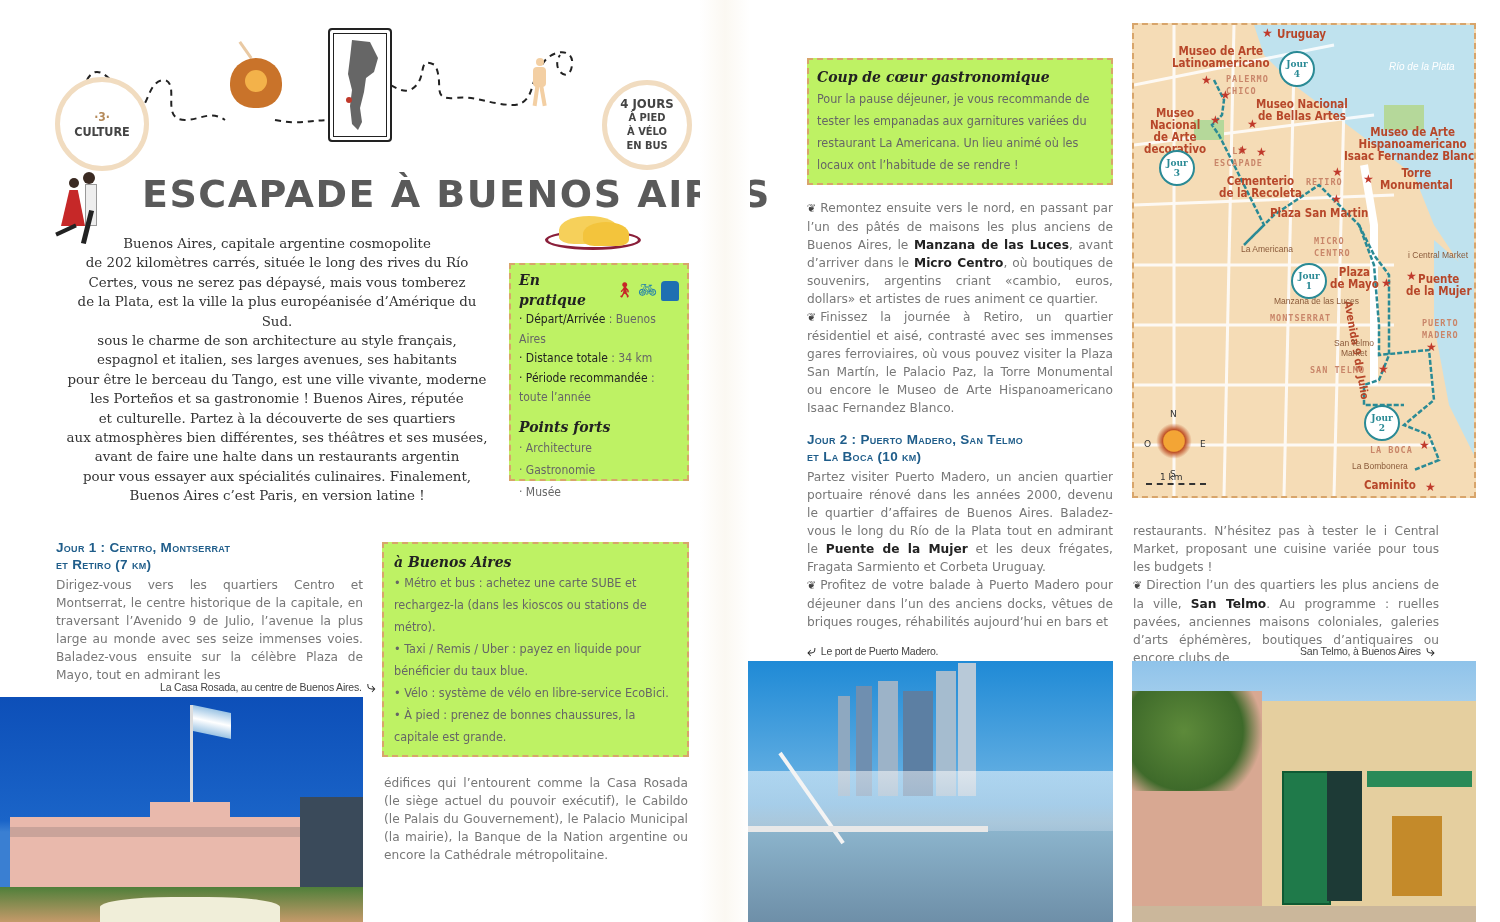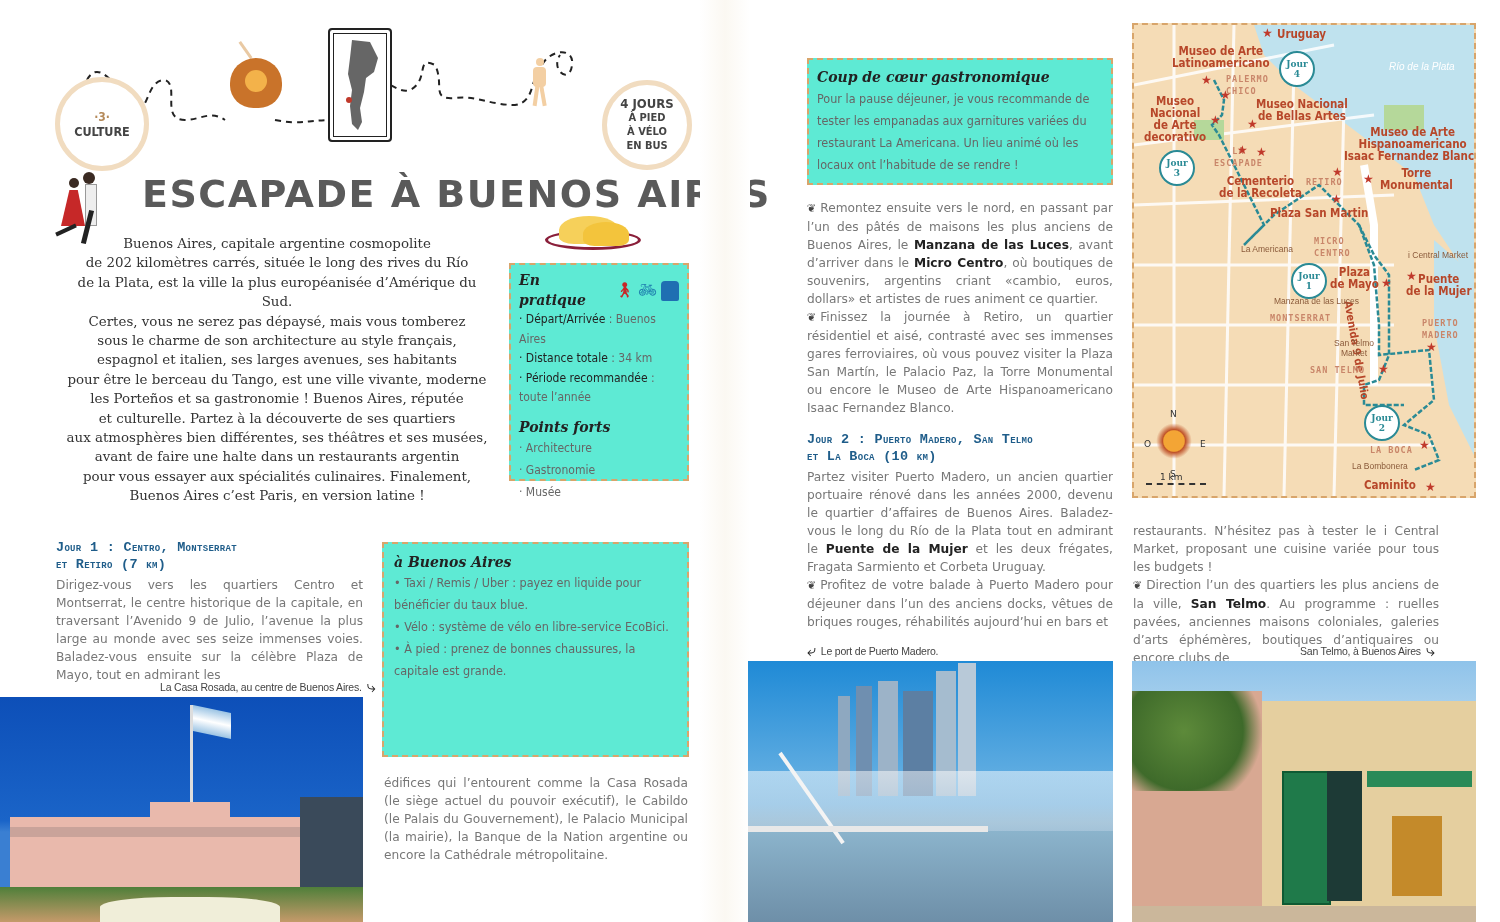--- a/index.html
+++ b/index.html
@@ -2,24 +2,24 @@
 <html><head>
 <meta charset="utf-8">
 <style>
   html,body{margin:0;padding:0;}
   body{width:1500px;height:922px;background:#fff;position:relative;overflow:hidden;font-family:"DejaVu Sans",sans-serif;color:#555;}
   .abs{position:absolute;}
   .circle{position:absolute;border-radius:50%;border:5px solid #f1dcc0;background:#fff;display:flex;flex-direction:column;align-items:center;justify-content:center;text-align:center;color:#444;font-family:"DejaVu Sans Condensed","DejaVu Sans",sans-serif;font-weight:bold;}
   .title{position:absolute;left:142px;top:172px;font-family:"DejaVu Sans",sans-serif;font-weight:bold;font-size:38px;letter-spacing:1.5px;color:#5a5a5a;}
   .intro{position:absolute;left:62px;top:234px;width:430px;text-align:center;font-family:"DejaVu Serif",serif;font-size:13.4px;line-height:19.4px;color:#333;}
   .intro p{margin:0;}
-  .box{position:absolute;background:#5eead4;border:2px dashed #d8a56b;box-sizing:border-box;font-family:"DejaVu Sans Condensed","DejaVu Sans",sans-serif;color:#666;font-size:12.5px;line-height:22px;}
+  .box{position:absolute;background:#bef264;border:2px dashed #d8a56b;box-sizing:border-box;font-family:"DejaVu Sans Condensed","DejaVu Sans",sans-serif;color:#666;font-size:12.5px;line-height:22px;}
   .box .hd{font-family:"DejaVu Serif",serif;font-style:italic;font-weight:bold;color:#222;font-size:14px;}
   .box .lbl{color:#222;}
-  .dayh{position:absolute;font-family:Liberation Mono, monospace;font-weight:bold;color:#1f5d8a;font-size:13.5px;line-height:17px;font-variant:small-caps;letter-spacing:.3px;}
+  .dayh{position:absolute;font-family:Liberation Sans, sans-serif;font-weight:bold;color:#1f5d8a;font-size:13.5px;line-height:17px;font-variant:small-caps;letter-spacing:.3px;}
   .col{position:absolute;font-family:"DejaVu Sans",sans-serif;font-size:12.2px;line-height:18px;color:#777;text-align:justify;}
   .col b{color:#222;}
   .col p{margin:0;}
   .ic{color:#444;font-size:11px;margin-right:4px;}
   .cap{position:absolute;font-family:"Liberation Sans",sans-serif;font-size:10.5px;color:#444;letter-spacing:-.2px;display:flex;align-items:center;gap:5px;}
   .arrow{font-size:16px;color:#222;}
   .photo{position:absolute;overflow:hidden;}
   .map{position:absolute;left:1132px;top:23px;width:344px;height:475px;border:2px dashed #d8a56b;box-sizing:border-box;background:#f5dcb6;overflow:hidden;}
   .maplbl{position:absolute;font-family:"DejaVu Sans Condensed","DejaVu Sans",sans-serif;font-weight:bold;color:#b7472a;font-size:11.5px;line-height:12px;text-align:center;white-space:nowrap;}
   .mapsm{position:absolute;font-family:"Liberation Sans",sans-serif;color:#8a5a3a;font-size:8.5px;white-space:nowrap;}
@@ -83,22 +83,22 @@
 
 <div class="abs" style="left:545px;top:212px;width:98px;height:40px;">
   <div style="position:absolute;left:0;top:18px;width:96px;height:20px;border-radius:50%;border:3px solid #8a1f3a;background:#fff;box-sizing:border-box"></div>
   <div style="position:absolute;left:14px;top:4px;width:60px;height:28px;border-radius:60% 60% 30% 30%;background:#f6d05a"></div>
   <div style="position:absolute;left:38px;top:10px;width:46px;height:24px;border-radius:60% 60% 30% 30%;background:#f3c43c"></div>
 </div>
 
 <div class="intro">
   <p>Buenos Aires, capitale argentine cosmopolite</p>
   <p>de 202 kilomètres carrés, située le long des rives du Río</p>
+  <p>Certes, vous ne serez pas dépaysé, mais vous tomberez</p>
   <p>de la Plata, est la ville la plus européanisée d’Amérique du Sud.</p>
-  <p>Certes, vous ne serez pas dépaysé, mais vous tomberez</p>
   <p>sous le charme de son architecture au style français,</p>
   <p>espagnol et italien, ses larges avenues, ses habitants</p>
   <p>pour être le berceau du Tango, est une ville vivante, moderne</p>
   <p>les Porteños et sa gastronomie ! Buenos Aires, réputée</p>
   <p>et culturelle. Partez à la découverte de ses quartiers</p>
   <p>aux atmosphères bien différentes, ses théâtres et ses musées,</p>
   <p>avant de faire une halte dans un restaurants argentin</p>
   <p>pour vous essayer aux spécialités culinaires. Finalement,</p>
   <p>Buenos Aires c’est Paris, en version latine !</p>
 </div>
@@ -137,20 +137,21 @@
   <div style="position:absolute;left:10px;top:120px;width:295px;height:70px;background:#e9b9ac;"></div>
   <div style="position:absolute;left:10px;top:130px;width:295px;height:10px;background:#c9a39a;"></div>
   <div style="position:absolute;left:150px;top:105px;width:80px;height:20px;background:#e9b9ac;"></div>
   <div style="position:absolute;left:300px;top:100px;width:63px;height:95px;background:#3a4a5a;"></div>
   <div style="position:absolute;left:0;top:190px;width:363px;height:35px;background:linear-gradient(180deg,#4f7f3a,#c59a6a);"></div>
   <div style="position:absolute;left:100px;top:200px;width:180px;height:25px;background:#f0eed9;border-radius:40% 40% 0 0;"></div>
 </div>
 
 <div class="box" style="left:382px;top:542px;width:307px;height:215px;padding:8px 10px;">
   <div class="hd" style="line-height:20px">à Buenos Aires</div>
+  <div>• Métro et bus : achetez une carte SUBE et rechargez-la (dans les kioscos ou stations de métro).</div>
   <div>• Taxi / Remis / Uber : payez en liquide pour bénéficier du taux blue.</div>
   <div>• Vélo : système de vélo en libre-service EcoBici.</div>
   <div>• À pied : prenez de bonnes chaussures, la capitale est grande.</div>
 </div>
 
 <div class="col" style="left:384px;top:774px;width:304px;">édifices qui l’entourent comme la Casa Rosada (le siège actuel du pouvoir exécutif), le Cabildo (le Palais du Gouvernement), le Palacio Municipal (la mairie), la Banque de la Nation argentine ou encore la Cathédrale métropolitaine.</div>
 
 <div class="abs" style="left:700px;top:0;width:50px;height:922px;background:linear-gradient(90deg,#fff,#fbf8f2,#fff);"></div>
 
 <div class="box" style="left:807px;top:58px;width:306px;height:127px;padding:6px 8px;">
@@ -244,21 +245,21 @@
   <span class="maplbl" style="left:143px;top:3px;">Uruguay</span>
 
   <span class="maplbl" style="left:38px;top:20px;white-space:pre;">Museo de Arte
 Latinoamericano</span>
   <span class="star" style="left:67px;top:48px;">★</span>
 
   <span class="mapdist" style="left:92px;top:48px;white-space:pre;line-height:12px;">PALERMO
 CHICO</span>
   <span class="star" style="left:86px;top:63px;">★</span>
 
-  <span class="maplbl" style="left:10px;top:70px;white-space:pre;">Museo
+  <span class="maplbl" style="left:10px;top:82px;white-space:pre;">Museo
 Nacional
 de Arte
 decorativo</span>
   <span class="star" style="left:76px;top:88px;">★</span>
 
   <span class="maplbl" style="left:122px;top:73px;white-space:pre;">Museo Nacional
 de Bellas Artes</span>
   <span class="star" style="left:113px;top:92px;">★</span>
 
   <span class="maplbl" style="left:210px;top:101px;white-space:pre;">Museo de Arte

